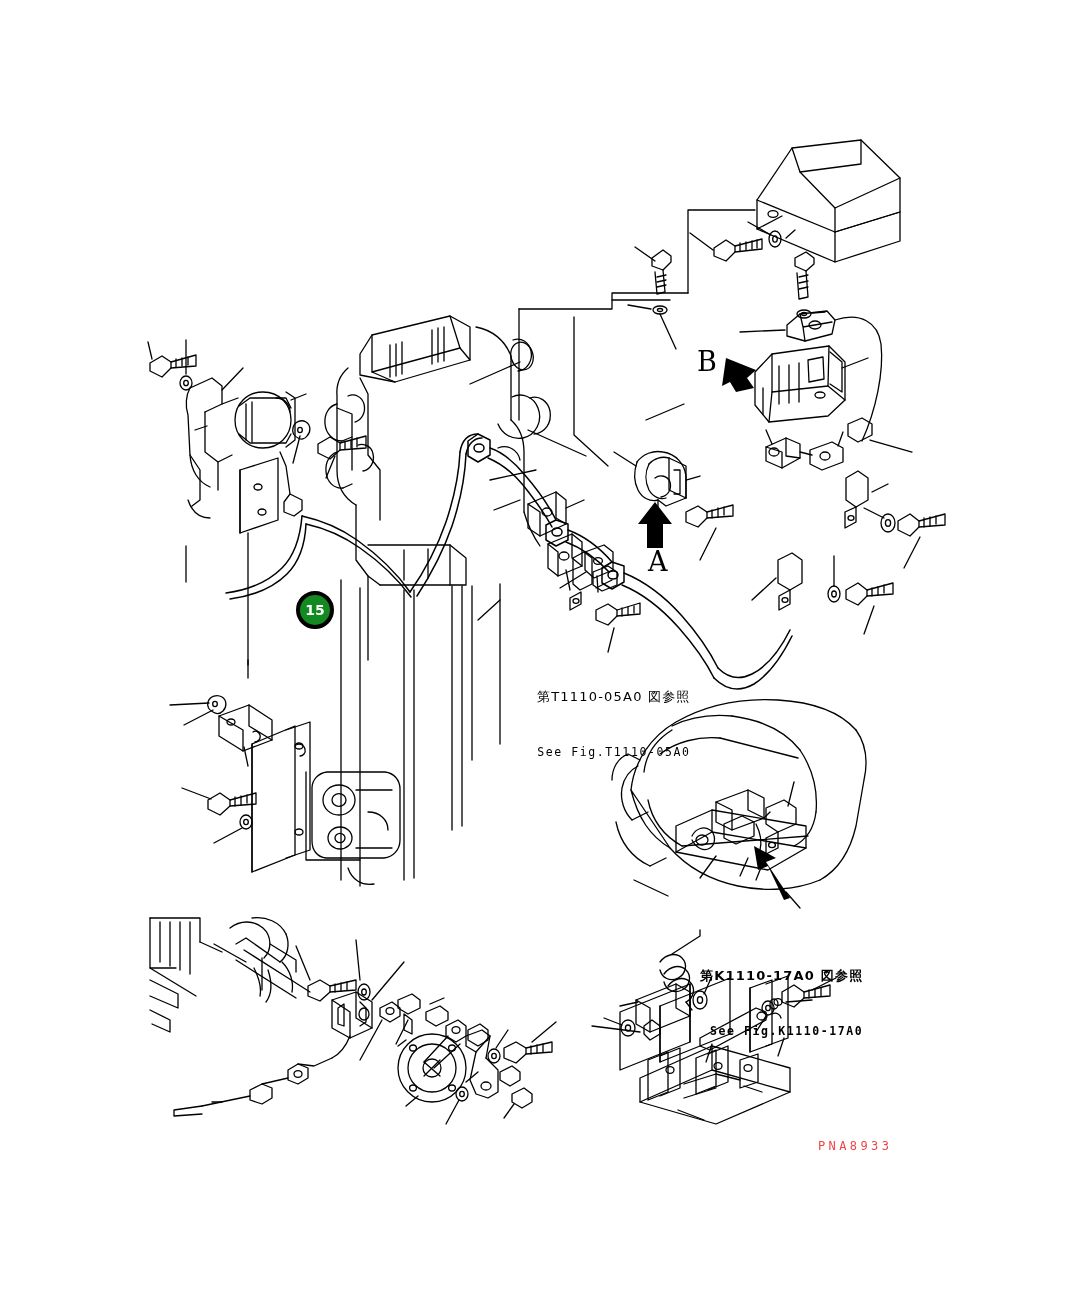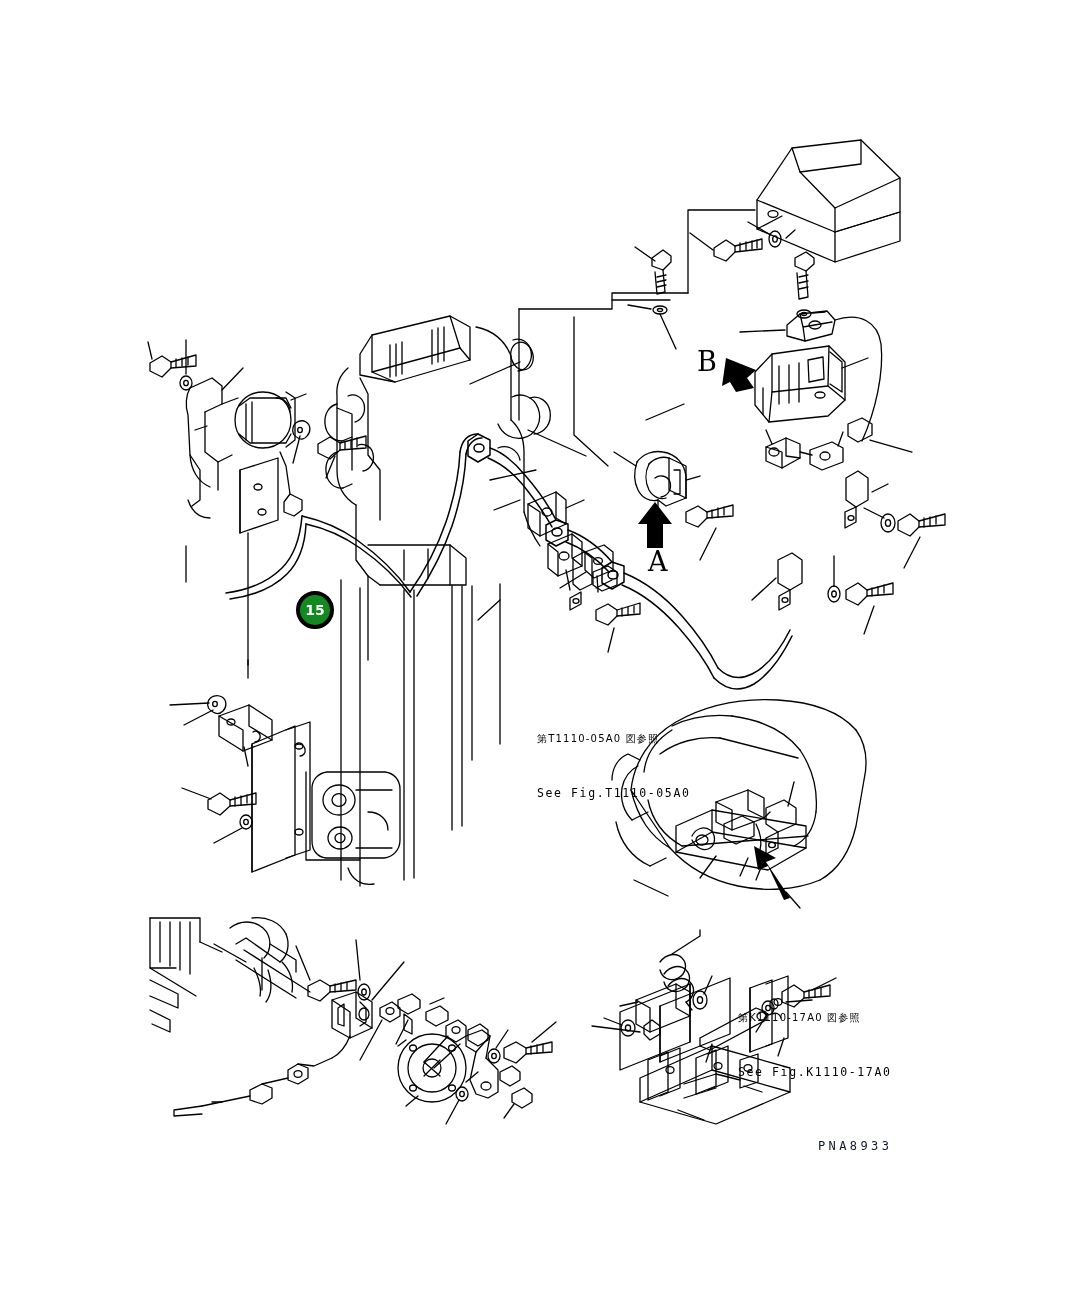--- a/index.html
+++ b/index.html
@@ -27,43 +27,43 @@
   }
   .lbl {
     position: absolute;
     color: #000000;
     white-space: pre;
     line-height: 1.25;
   }
   .lbl .jp {
     display: block;
     font-family: "DejaVu Sans", sans-serif;
-    font-size: 10px;
+    font-size: 13px;
     letter-spacing: 1.2px;
-    margin-top: 44px;
   }
   .lbl .en {
     display: block;
     font-family: "DejaVu Sans Mono", monospace;
     font-size: 11.5px;
     letter-spacing: 1.6px;
+    text-align: right;
   }
   .section-letter {
     position: absolute;
     font-family: "DejaVu Serif", serif;
     font-size: 27px;
     color: #000000;
     line-height: 1;
   }
   .drawing-no {
     position: absolute;
     font-family: "DejaVu Sans Mono", monospace;
     font-size: 12px;
     letter-spacing: 3.4px;
-    color: #0f172a;
+    color: #ef4444;
   }
   .callout {
     position: absolute;
     width: 38px;
     height: 38px;
     border-radius: 50%;
     border: 4px solid #000000;
     box-sizing: border-box;
     display: flex;
     align-items: center;
@@ -619,21 +619,21 @@
 
     </g>
   </svg>
 
 
   <div class="lbl" style="left:537px; top:649px;">
     <span class="jp">第T1110-05A0 図参照</span>
     <span class="en">See Fig.T1110-05A0</span>
   </div>
 
-  <div class="lbl" style="left:738px; top:928px;">
+  <div class="lbl" style="left:700px; top:928px;font-weight:bold;">
     <span class="jp">第K1110-17A0 図参照</span>
     <span class="en">See Fig.K1110-17A0</span>
   </div>
 
 
 
   <div class="section-letter" style="left:648px; top:548px;">A</div>
 
   <div class="section-letter" style="left:697px; top:348px;">B</div>
 

